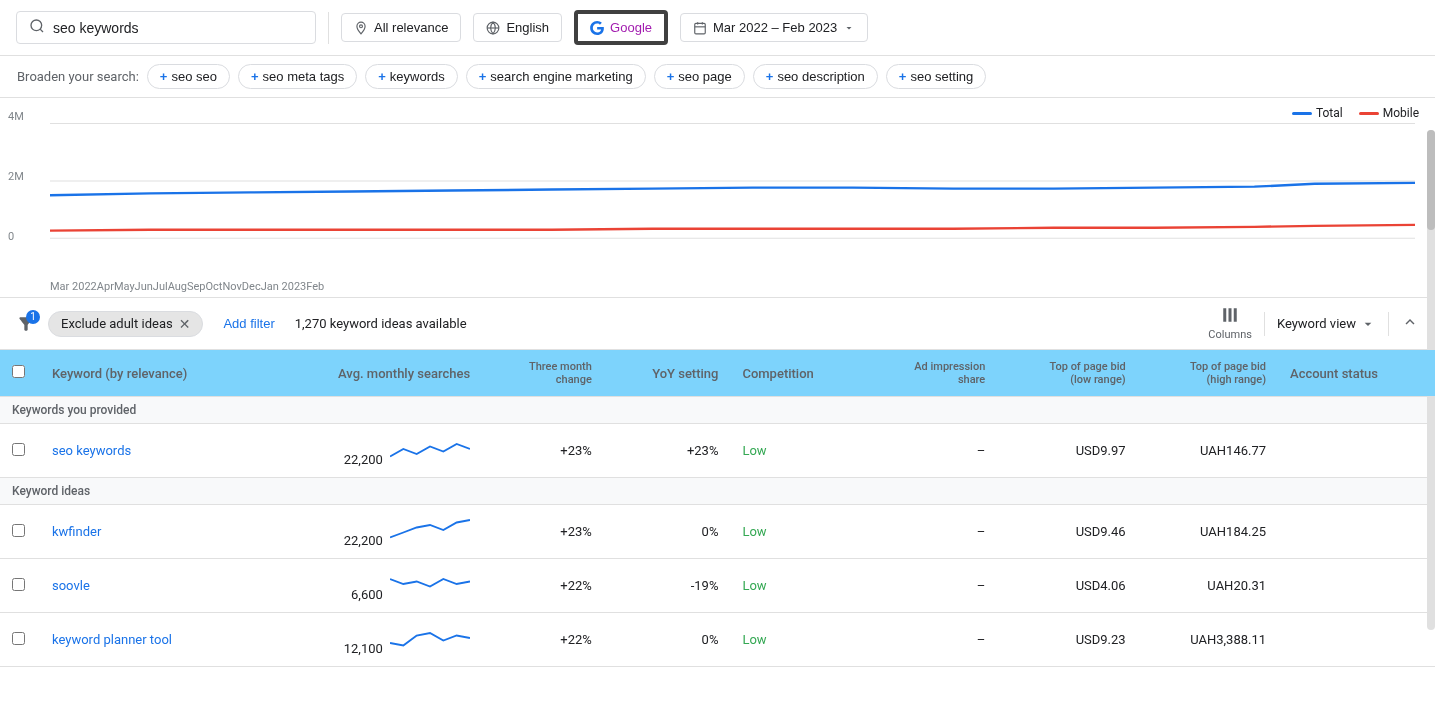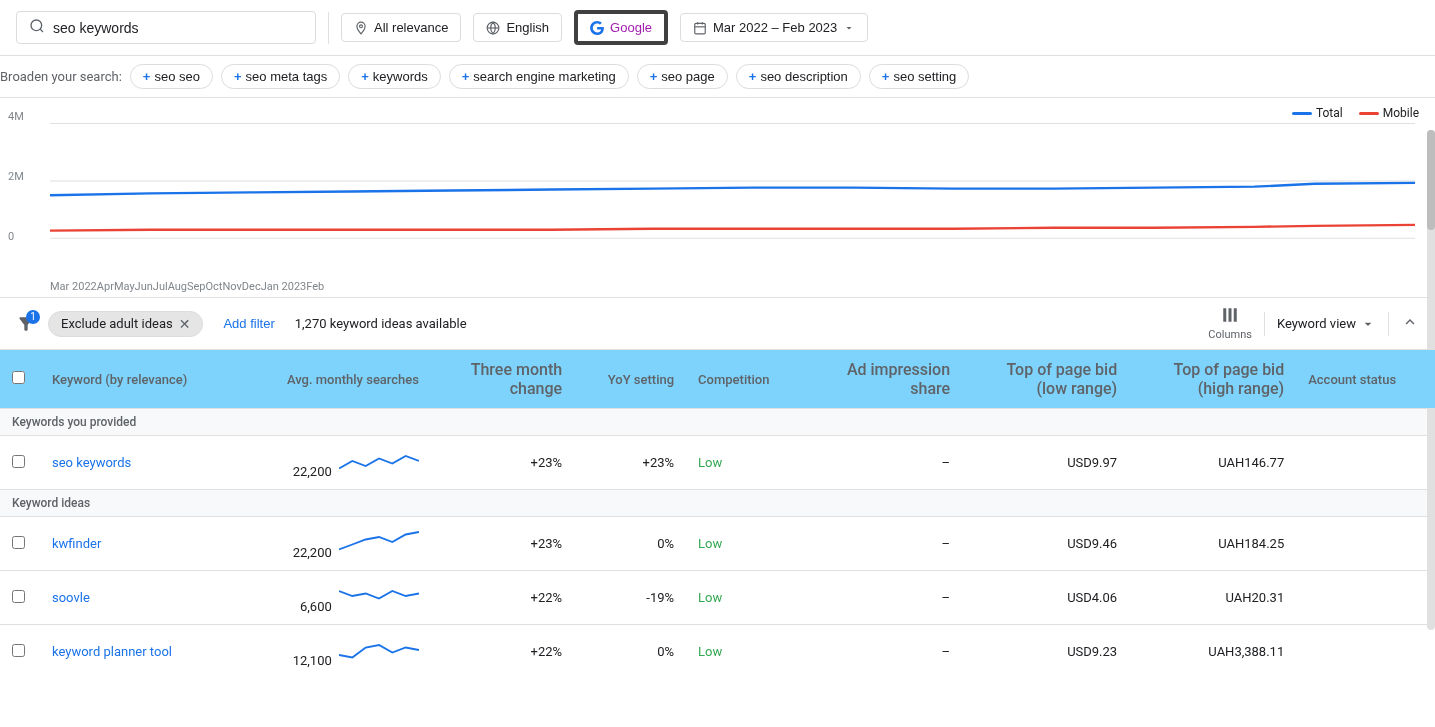--- a/index.html
+++ b/index.html
@@ -55,21 +55,21 @@
 
     .top-bar-btn.active {
       border: 4px solid #404040;
       color: #a21caf;
     }
 
     
     .suggestions-bar {
       display: flex;
       align-items: center;
-      padding: 8px 0;
+      padding: 8px 17px;
       gap: 8px;
       border-bottom: 1px solid #e0e0e0;
       flex-wrap: wrap;
     }
 
     .suggestions-label {
       font-size: 13px;
       color: #5f6368;
       white-space: nowrap;
     }
@@ -259,21 +259,21 @@
       top: 0;
       z-index: 2;
     }
 
     thead th.right { text-align: right; }
 
     .th-multi {
       display: flex;
       flex-direction: column;
       align-items: flex-end;
-      font-size: 16px;
+      font-size: 11px;
     }
 
     tbody tr { border-bottom: 1px solid #e0e0e0; }
 
     tbody td {
       padding: 10px 12px;
       color: #202124;
     }
 
     tbody td.right { text-align: right; }

